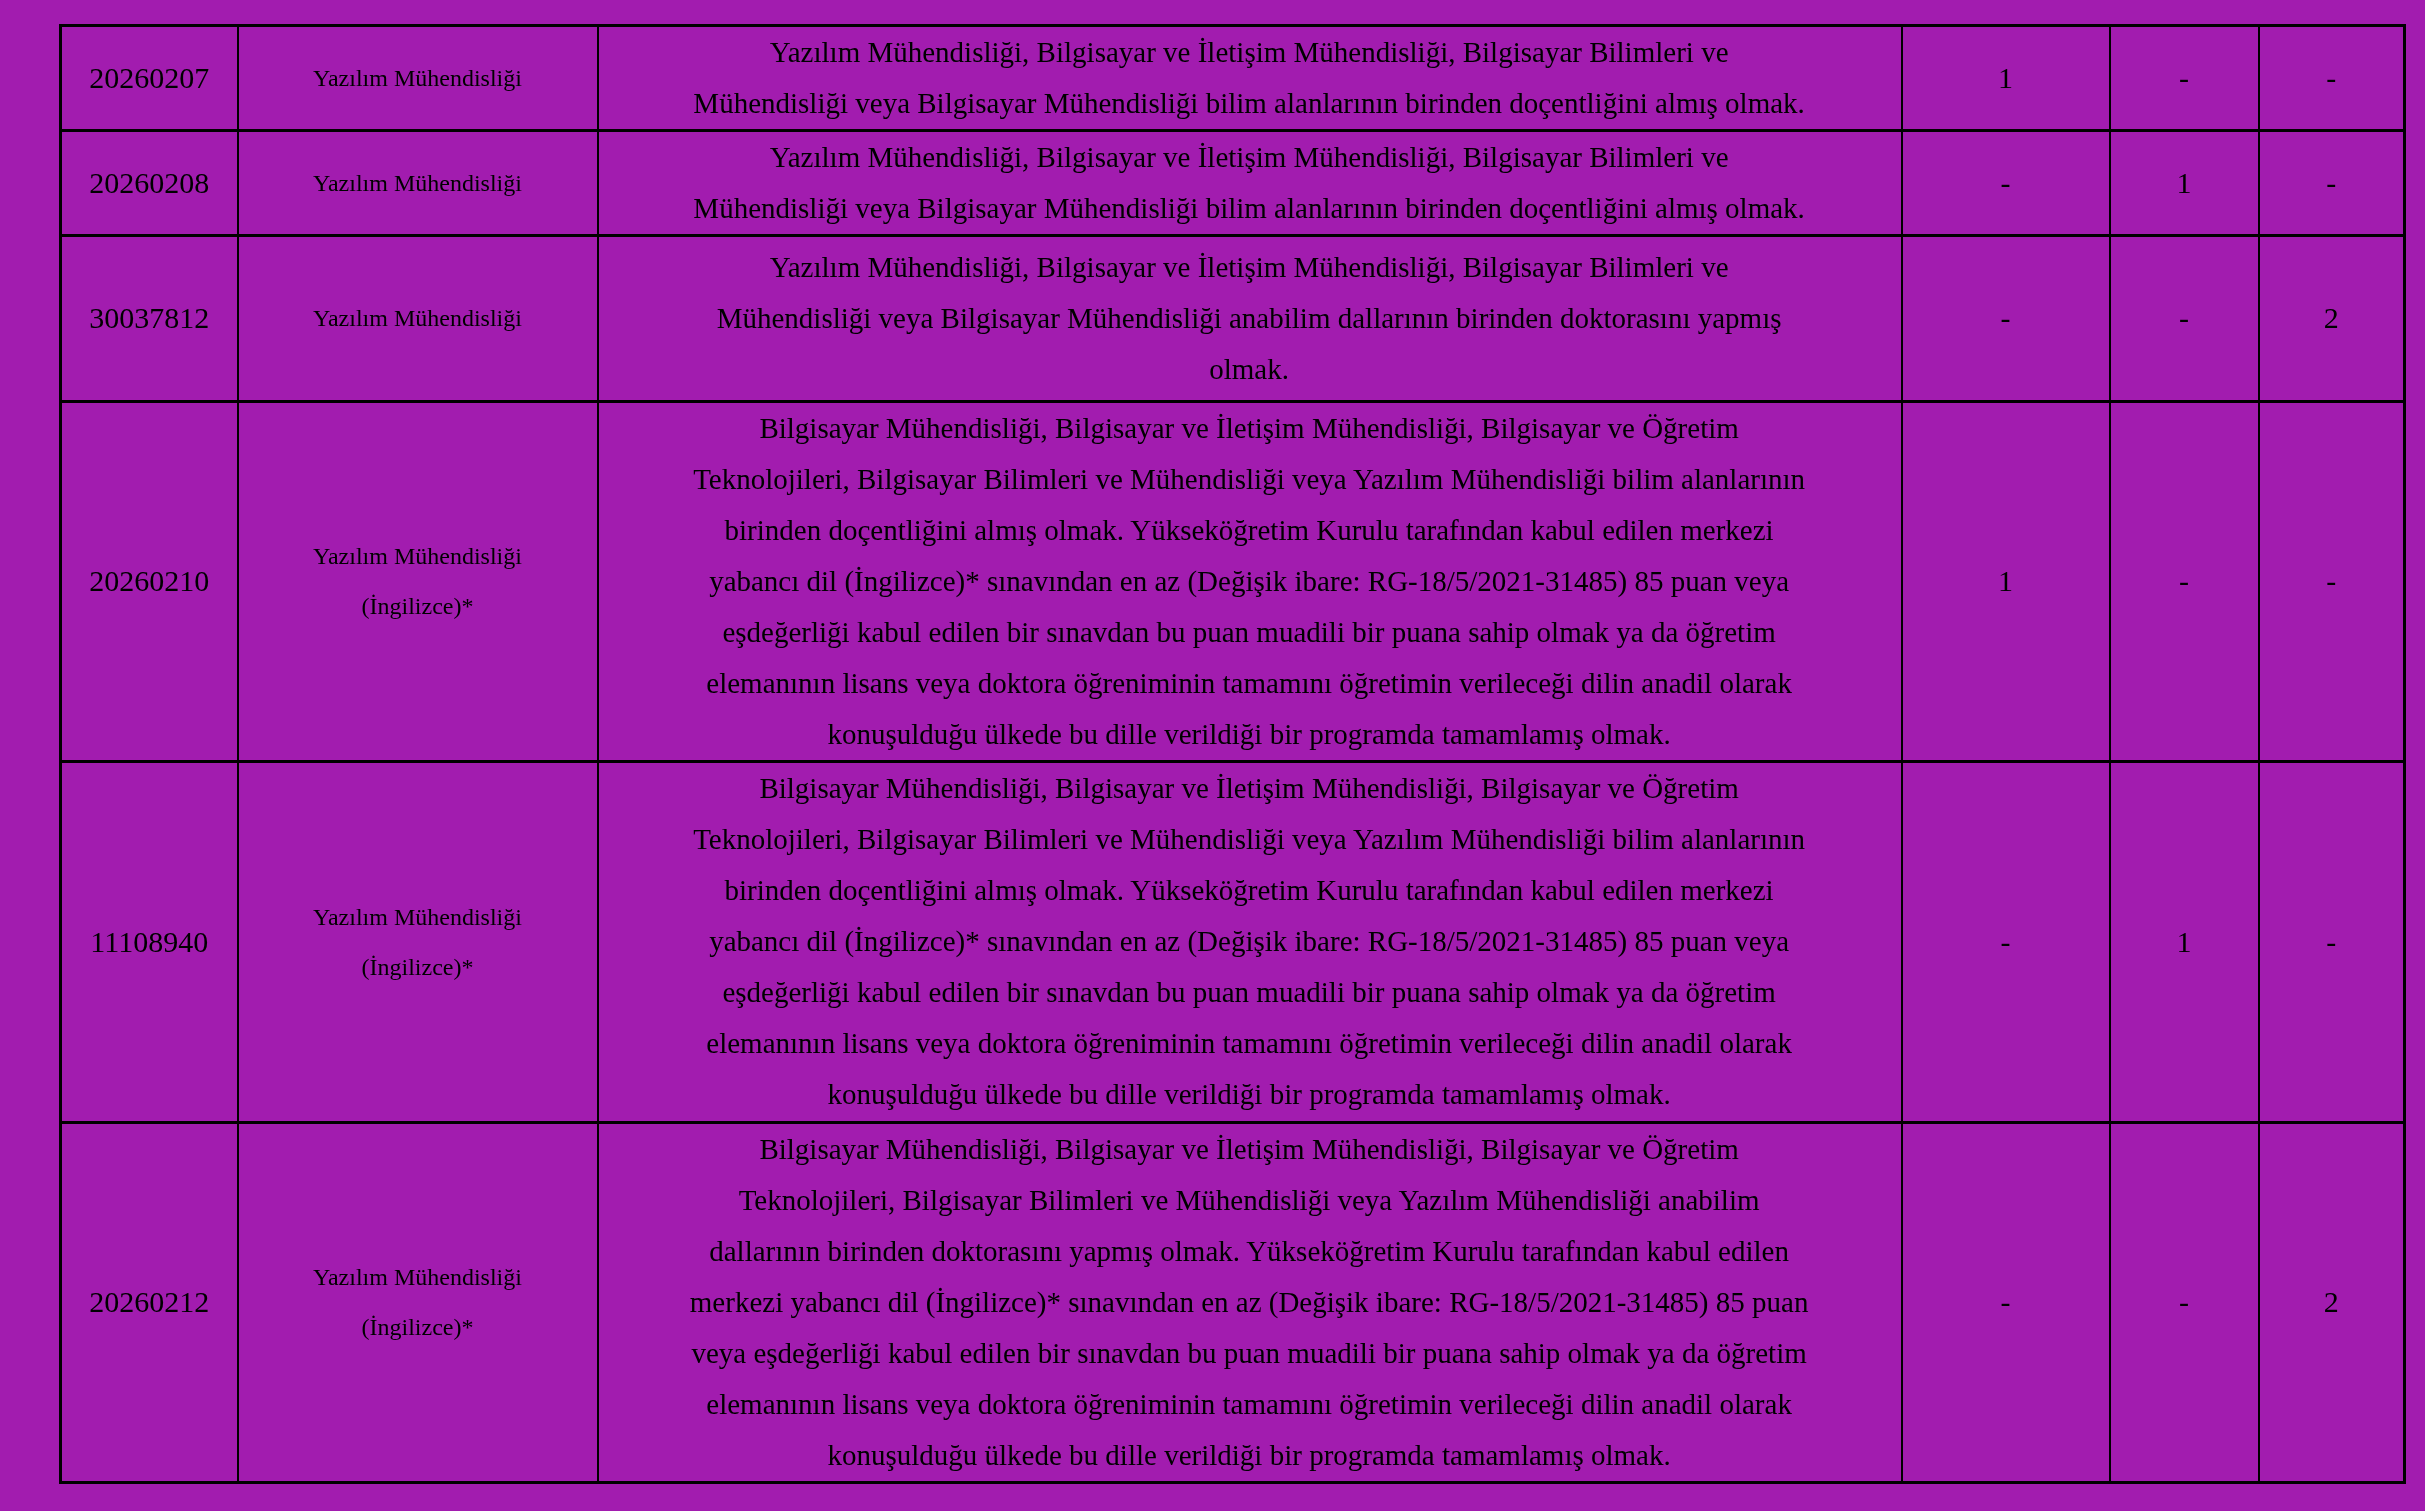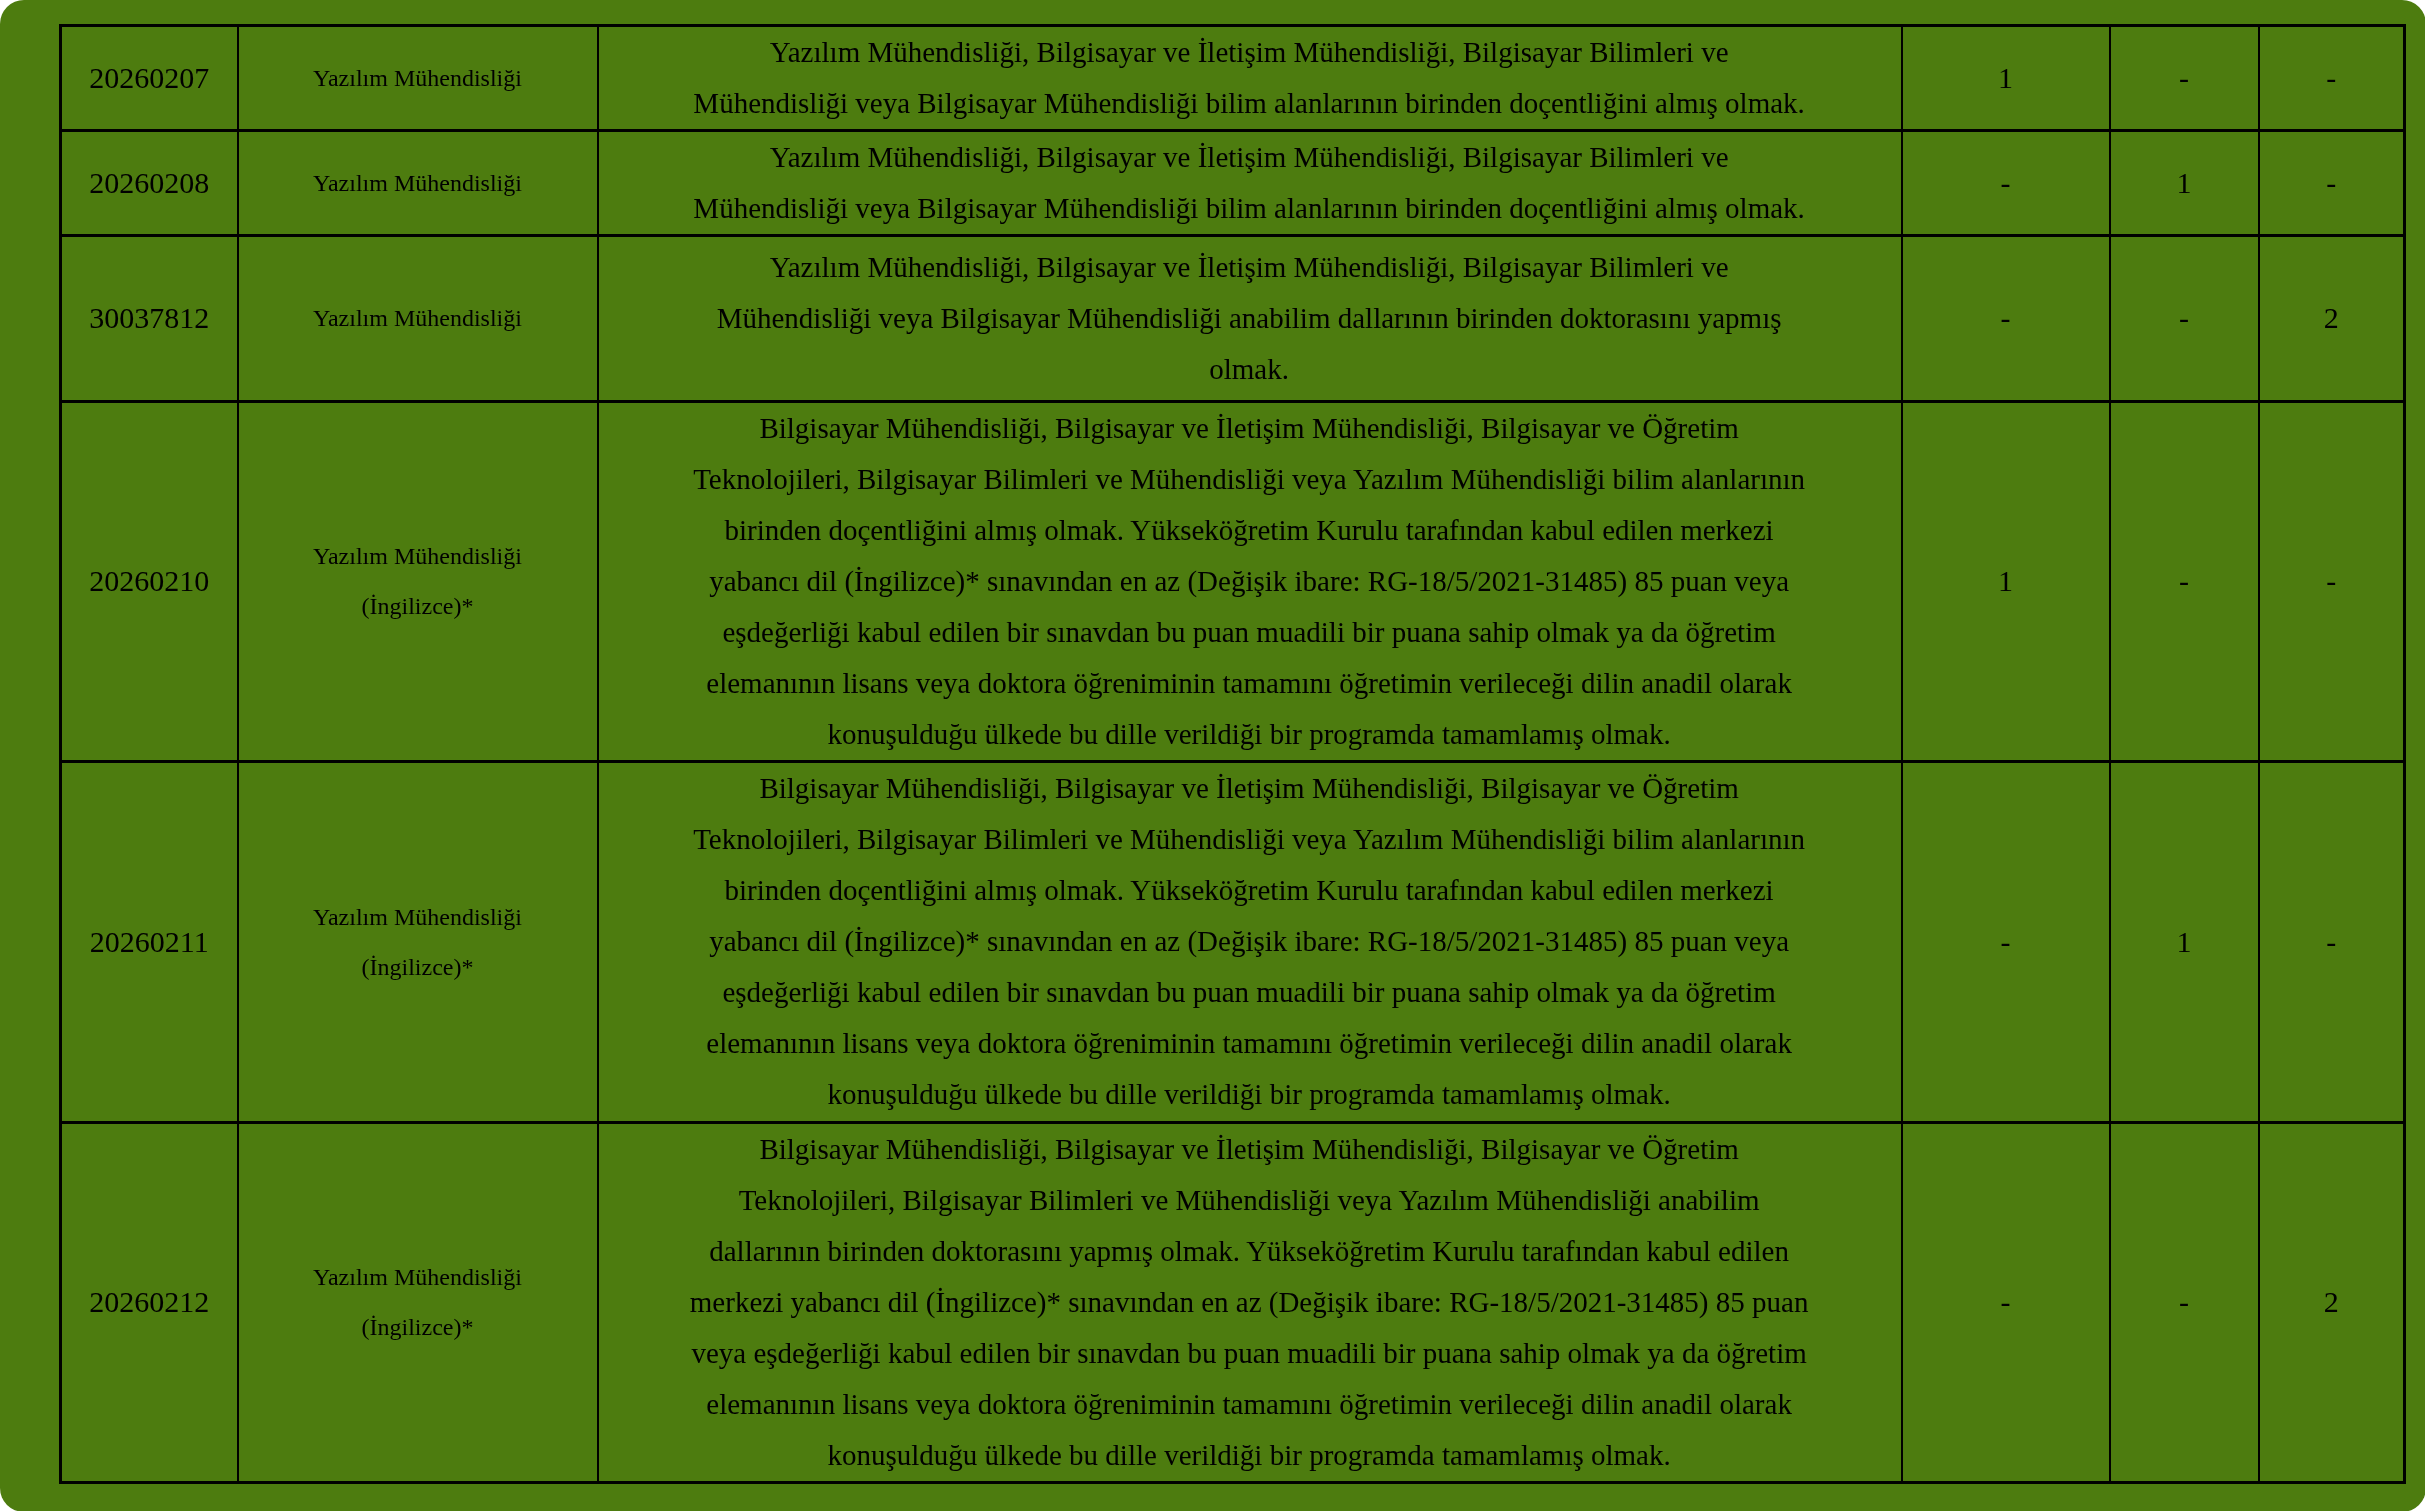--- a/index.html
+++ b/index.html
@@ -7,24 +7,23 @@
     padding: 0;
     background: #ffffff;
     width: 2426px;
     height: 1512px;
     overflow: hidden;
   }
   .sheet {
     position: relative;
     width: 2426px;
     height: 1512px;
-    background: #4d7c0f;
+    background: #a21caf;
     font-family: "Liberation Serif", "DejaVu Serif", serif;
     color: #000000;
-    border-radius: 24px;
   }
   table.positions {
     position: absolute;
     left: 59px;
     top: 23.6px;
     border-collapse: collapse;
     table-layout: fixed;
     width: 2343px;
     border: 3.9px solid #000000;
   }
@@ -126,21 +125,21 @@
 birinden doçentliğini almış olmak. Yükseköğretim Kurulu tarafından kabul edilen merkezi
 yabancı dil (İngilizce)* sınavından en az (Değişik ibare: RG-18/5/2021-31485) 85 puan veya
 eşdeğerliği kabul edilen bir sınavdan bu puan muadili bir puana sahip olmak ya da öğretim
 elemanının lisans veya doktora öğreniminin tamamını öğretimin verileceği dilin anadil olarak
 konuşulduğu ülkede bu dille verildiği bir programda tamamlamış olmak.</td>
         <td class="num-cell">1</td>
         <td class="num-cell">-</td>
         <td class="num-cell">-</td>
       </tr>
       <tr class="r5">
-        <td class="id-cell">20260211</td>
+        <td class="id-cell">11108940</td>
         <td class="dept-cell">Yazılım Mühendisliği
 (İngilizce)*</td>
         <td class="desc-cell">Bilgisayar Mühendisliği, Bilgisayar ve İletişim Mühendisliği, Bilgisayar ve Öğretim
 Teknolojileri, Bilgisayar Bilimleri ve Mühendisliği veya Yazılım Mühendisliği bilim alanlarının
 birinden doçentliğini almış olmak. Yükseköğretim Kurulu tarafından kabul edilen merkezi
 yabancı dil (İngilizce)* sınavından en az (Değişik ibare: RG-18/5/2021-31485) 85 puan veya
 eşdeğerliği kabul edilen bir sınavdan bu puan muadili bir puana sahip olmak ya da öğretim
 elemanının lisans veya doktora öğreniminin tamamını öğretimin verileceği dilin anadil olarak
 konuşulduğu ülkede bu dille verildiği bir programda tamamlamış olmak.</td>
         <td class="num-cell">-</td>

